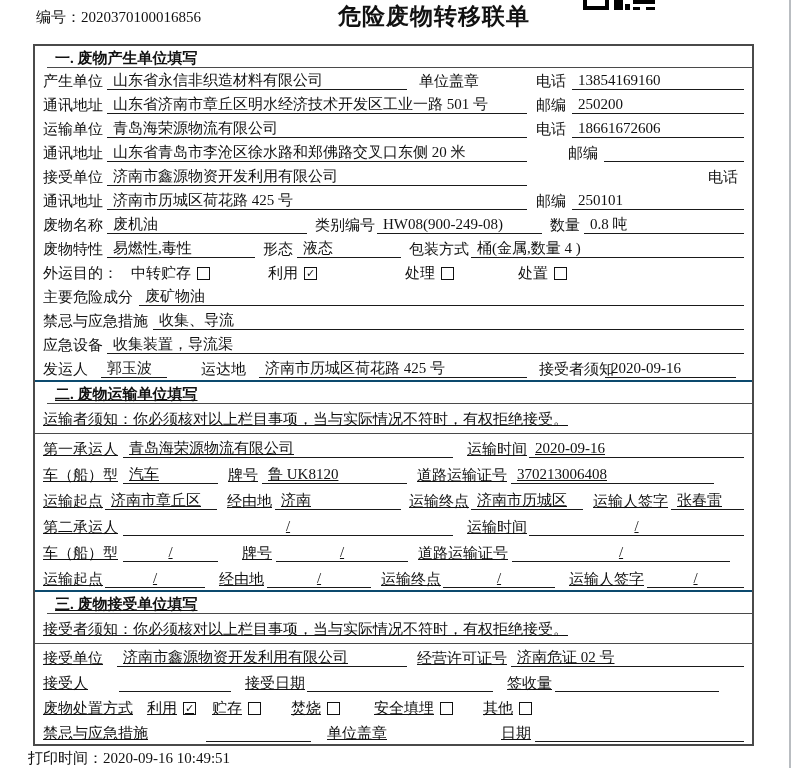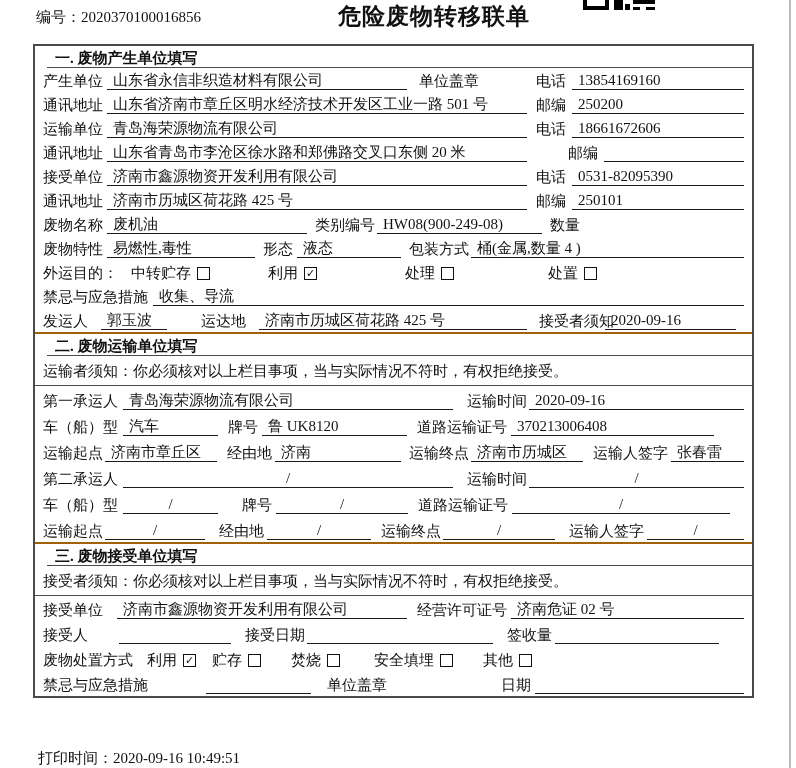--- a/index.html
+++ b/index.html
@@ -14,21 +14,21 @@
   .qr div { position:absolute; background:#000; }
   .qr .q1 { left:0; top:0; width:26px; height:10px; background:transparent;
             border:4px solid #000; border-top:none; }
   .qr .q2 { left:31px; top:0; width:9px;  height:10px; }
   .qr .q3 { left:42px; top:4px; width:5px; height:6px; }
   .qr .q4 { left:50px; top:0; width:22px; height:4px; }
   .qr .q5 { left:50px; top:7px; width:7px; height:3px; }
   .qr .q6 { left:63px; top:7px; width:9px; height:3px; }
 
   .form { position:absolute; left:33px; top:44px; width:721px; border:2px solid #4a4a4a; background:#fff; }
-  .sec + .sec { border-top:2px solid #a16207; }
+  .sec + .sec { border-top:2px solid #0c4a6e;text-decoration:underline; }
   .sec-h { font-weight:bold; font-size:15px; height:22px; line-height:18px;
            padding:3px 8px 0 8px; border-bottom:1px solid #4a4a4a;margin-left:12px; }
   .notice { font-size:15px; height:30px; line-height:19px; padding:6px 8px 0 8px;
             border-bottom:1px solid #4a4a4a; white-space:nowrap; }
 
   .row { display:flex; align-items:flex-end; font-size:15px; line-height:18px;
          padding:0 8px 2px 8px; white-space:nowrap; }
   .s1 .row { height:24px; }
   .s2 .row { height:26px; }
   .s3 .row { height:25px; }
@@ -37,21 +37,21 @@
   .u   { border-bottom:1px solid #1a1a1a; flex-shrink:0; padding:0 2px 0 6px; overflow:hidden; }
   .grow{ flex-grow:1; flex-shrink:1; }
   .ctr { text-align:center; padding:0; }
   .sp  { flex-shrink:0; }
 
   .opt { display:flex; align-items:center; flex-shrink:0; }
   .cbox{ display:inline-block; width:13px; height:13px; border:1px solid #111;
          line-height:12px; text-align:center; font-size:11px; margin-left:6px;
          font-family:"DejaVu Sans",sans-serif; }
 
-  .printline { position:absolute; left:38px; top:749px; font-size:15px; white-space:nowrap; }
+  .printline { position:absolute; left:28px; top:749px; font-size:15px; white-space:nowrap; }
   .vline { position:absolute; left:789px; top:0; width:2px; height:768px; background:#b9bdc1; }
 </style>
 </head>
 <body>
 
 <div class="docno">
   <span>编号：</span><span>2020370100016856</span>
 </div>
 <div class="doc-title">危险废物转移联单</div>
 <div class="qr">
@@ -99,37 +99,37 @@
       <span class="grow"></span>
       <span class="lbl" style="width:36px">邮编</span>
       <span class="u" style="width:140px"></span>
     </div>
 
     <div class="row">
       <span class="lbl" style="width:64px">接受单位</span>
       <span class="u" style="width:420px">济南市鑫源物资开发利用有限公司</span>
       <span class="grow"></span>
       <span class="lbl" style="width:36px">电话</span>
-      <span class="u" style="width:172px">0531-82095390</span>
     </div>
 
     <div class="row">
       <span class="lbl" style="width:64px">通讯地址</span>
       <span class="u" style="width:420px">济南市历城区荷花路 425 号</span>
       <span class="grow"></span>
       <span class="lbl" style="width:36px">邮编</span>
       <span class="u" style="width:172px">250101</span>
     </div>
 
     <div class="row">
       <span class="lbl" style="width:64px">废物名称</span>
       <span class="u" style="width:200px">废机油</span>
       <span class="lbl" style="margin-left:8px;width:62px">类别编号</span>
       <span class="u" style="width:165px">HW08(900-249-08)</span>
       <span class="lbl" style="margin-left:8px;width:34px">数量</span>
+      <span class="u grow">0.8 吨</span>
     </div>
 
     <div class="row">
       <span class="lbl" style="width:64px">废物特性</span>
       <span class="u" style="width:148px">易燃性,毒性</span>
       <span class="lbl" style="margin-left:8px;width:34px">形态</span>
       <span class="u" style="width:104px">液态</span>
       <span class="lbl" style="margin-left:8px;width:62px">包装方式</span>
       <span class="u grow">桶(金属,数量 4 )</span>
     </div>
@@ -141,32 +141,40 @@
         <span class="cbox"></span>
       </span>
       <span class="opt" style="margin-left:58px">
         <span>利用</span>
         <span class="cbox">✓</span>
       </span>
       <span class="opt" style="margin-left:88px">
         <span>处理</span>
         <span class="cbox"></span>
       </span>
-      <span class="opt" style="margin-left:94px">
+      <span class="opt" style="margin-left:64px">
         <span>处置</span>
         <span class="cbox"></span>
       </span>
     </div>
 
+    <div class="row">
+      <span class="lbl" style="width:96px">主要危险成分</span>
+      <span class="u grow">废矿物油</span>
+    </div>
 
     <div class="row">
       <span class="lbl" style="width:110px">禁忌与应急措施</span>
       <span class="u grow">收集、导流</span>
     </div>
 
+    <div class="row">
+      <span class="lbl" style="width:64px">应急设备</span>
+      <span class="u grow">收集装置，导流渠</span>
+    </div>
 
     <div class="row">
       <span class="lbl" style="width:48px">发运人</span>
       <span class="u" style="margin-left:10px;width:66px">郭玉波</span>
       <span class="lbl" style="margin-left:34px;width:50px">运达地</span>
       <span class="u" style="margin-left:8px;width:268px">济南市历城区荷花路 425 号</span>
       <span class="lbl" style="margin-left:12px;width:62px">接受者须知</span>
       <span class="u grow" style="margin-left:4px;margin-right:8px">2020-09-16</span>
     </div>
   </div>

